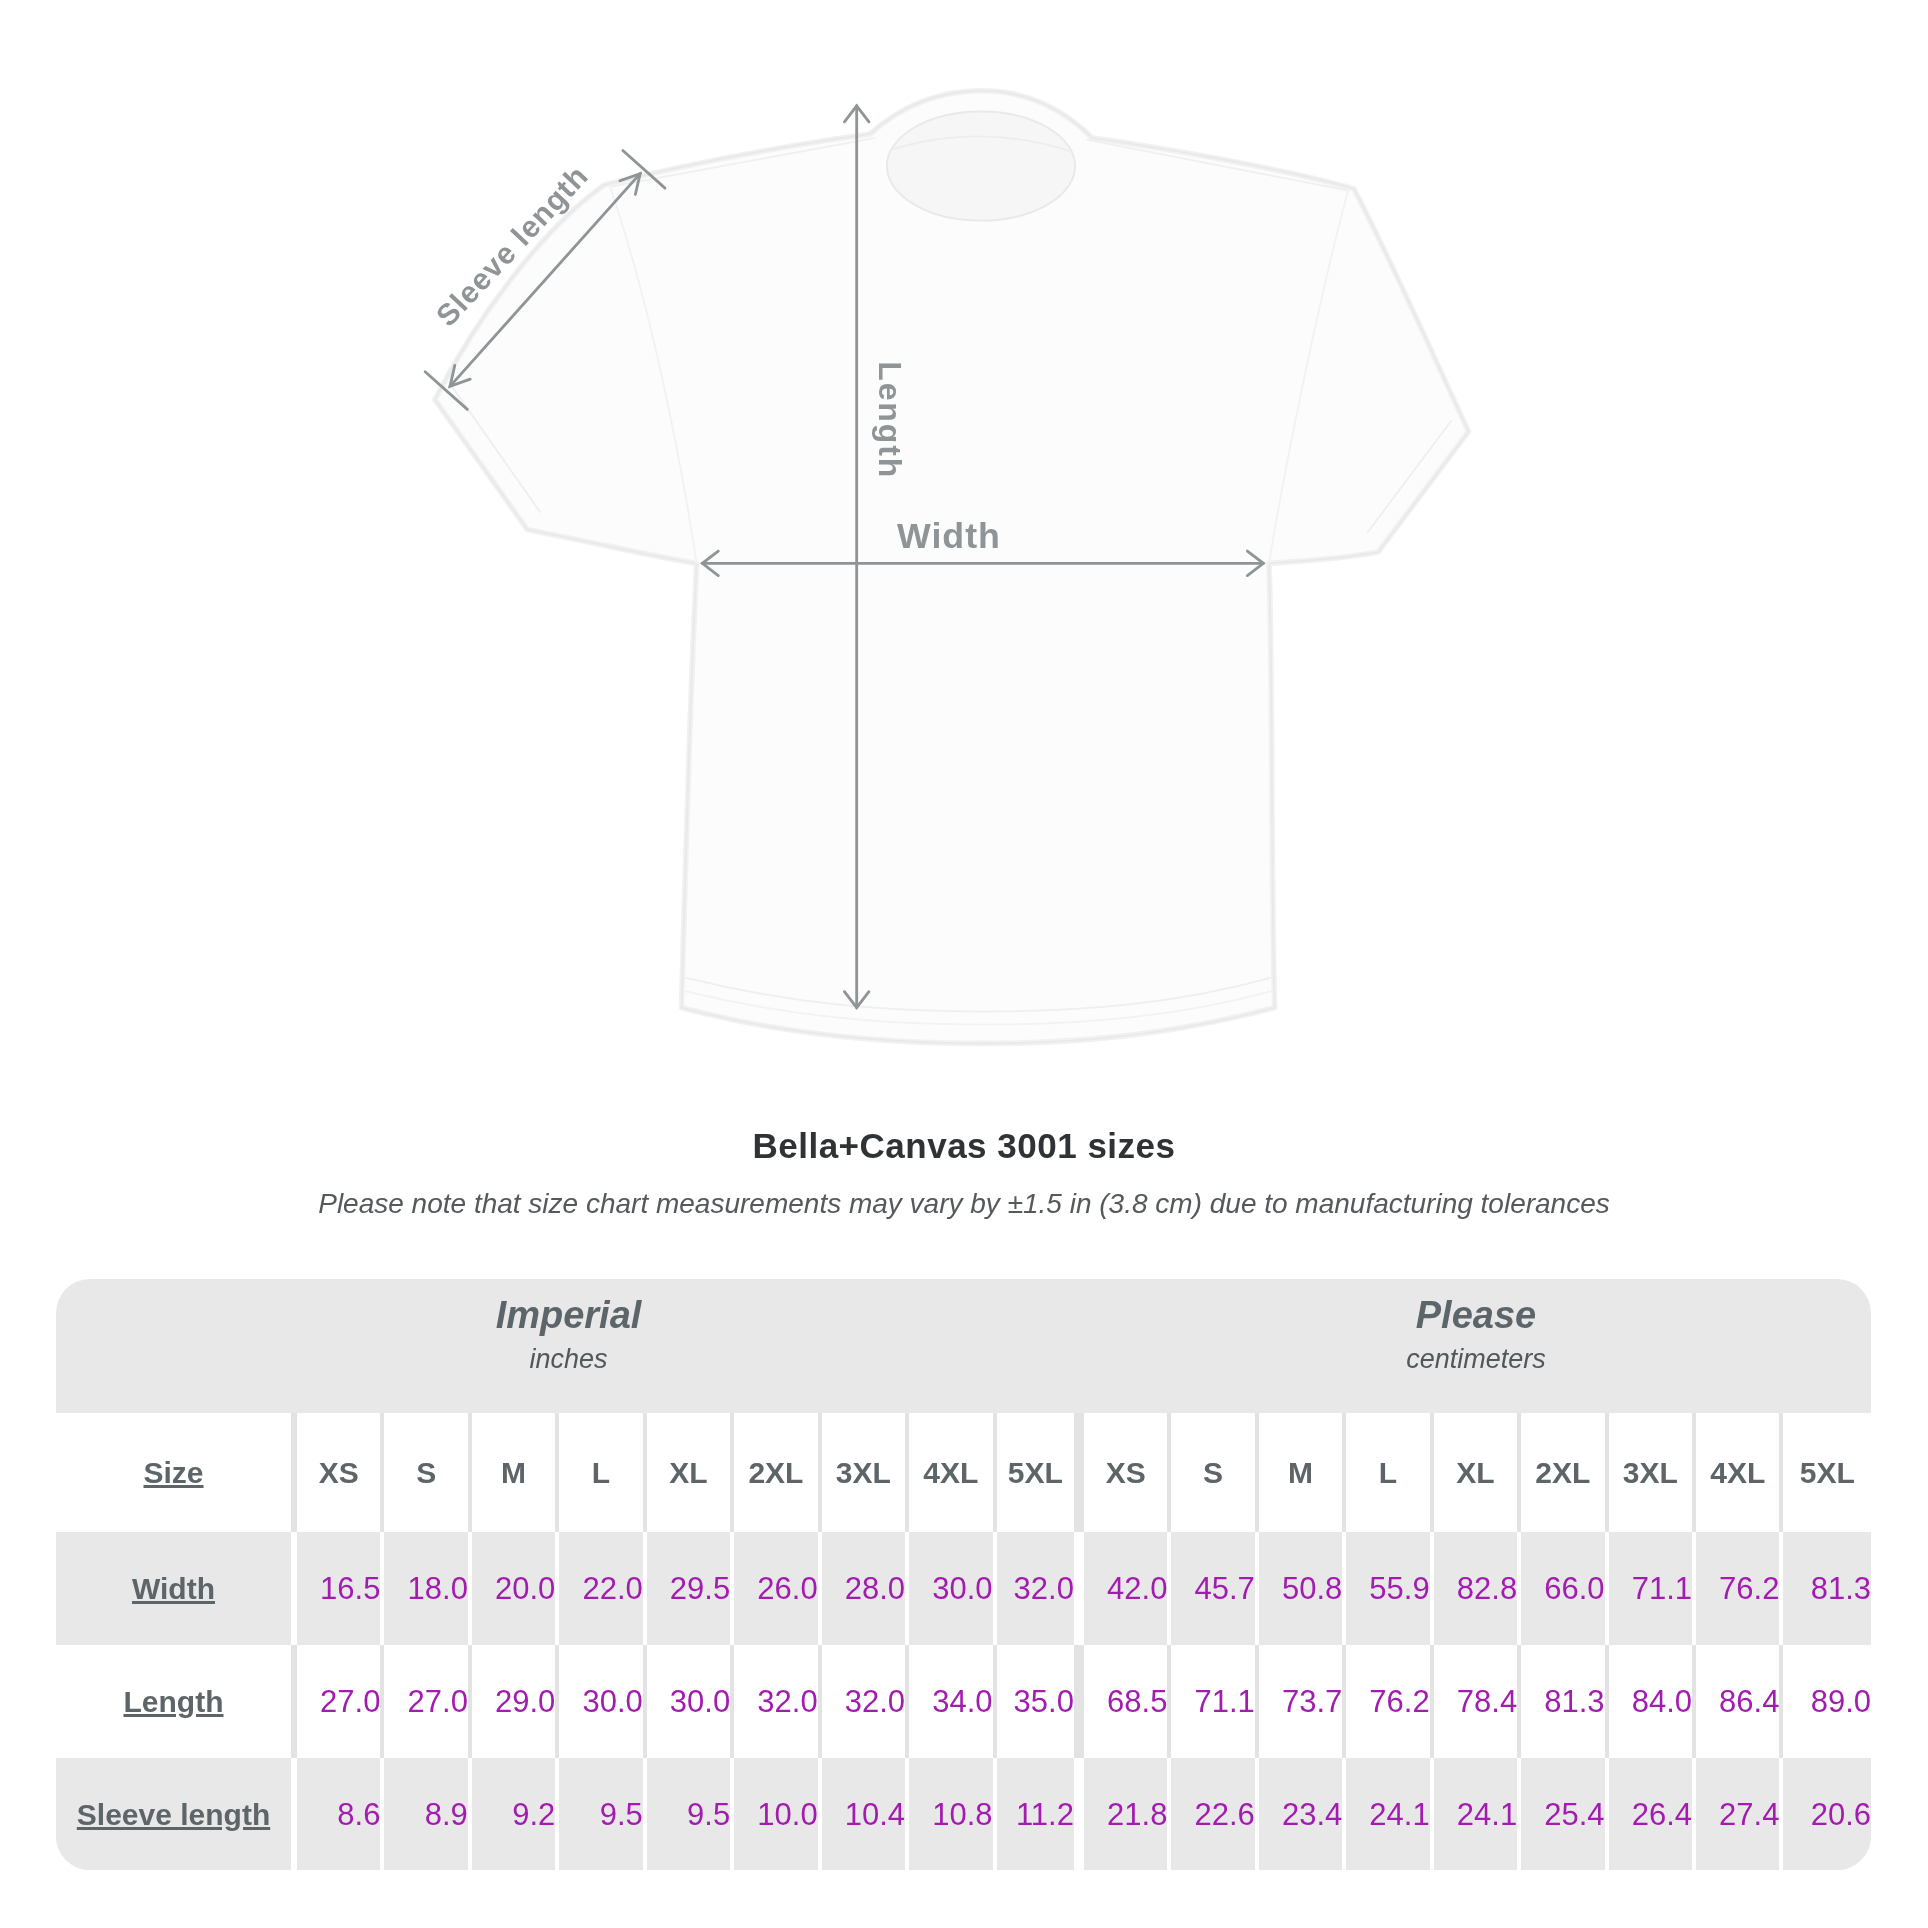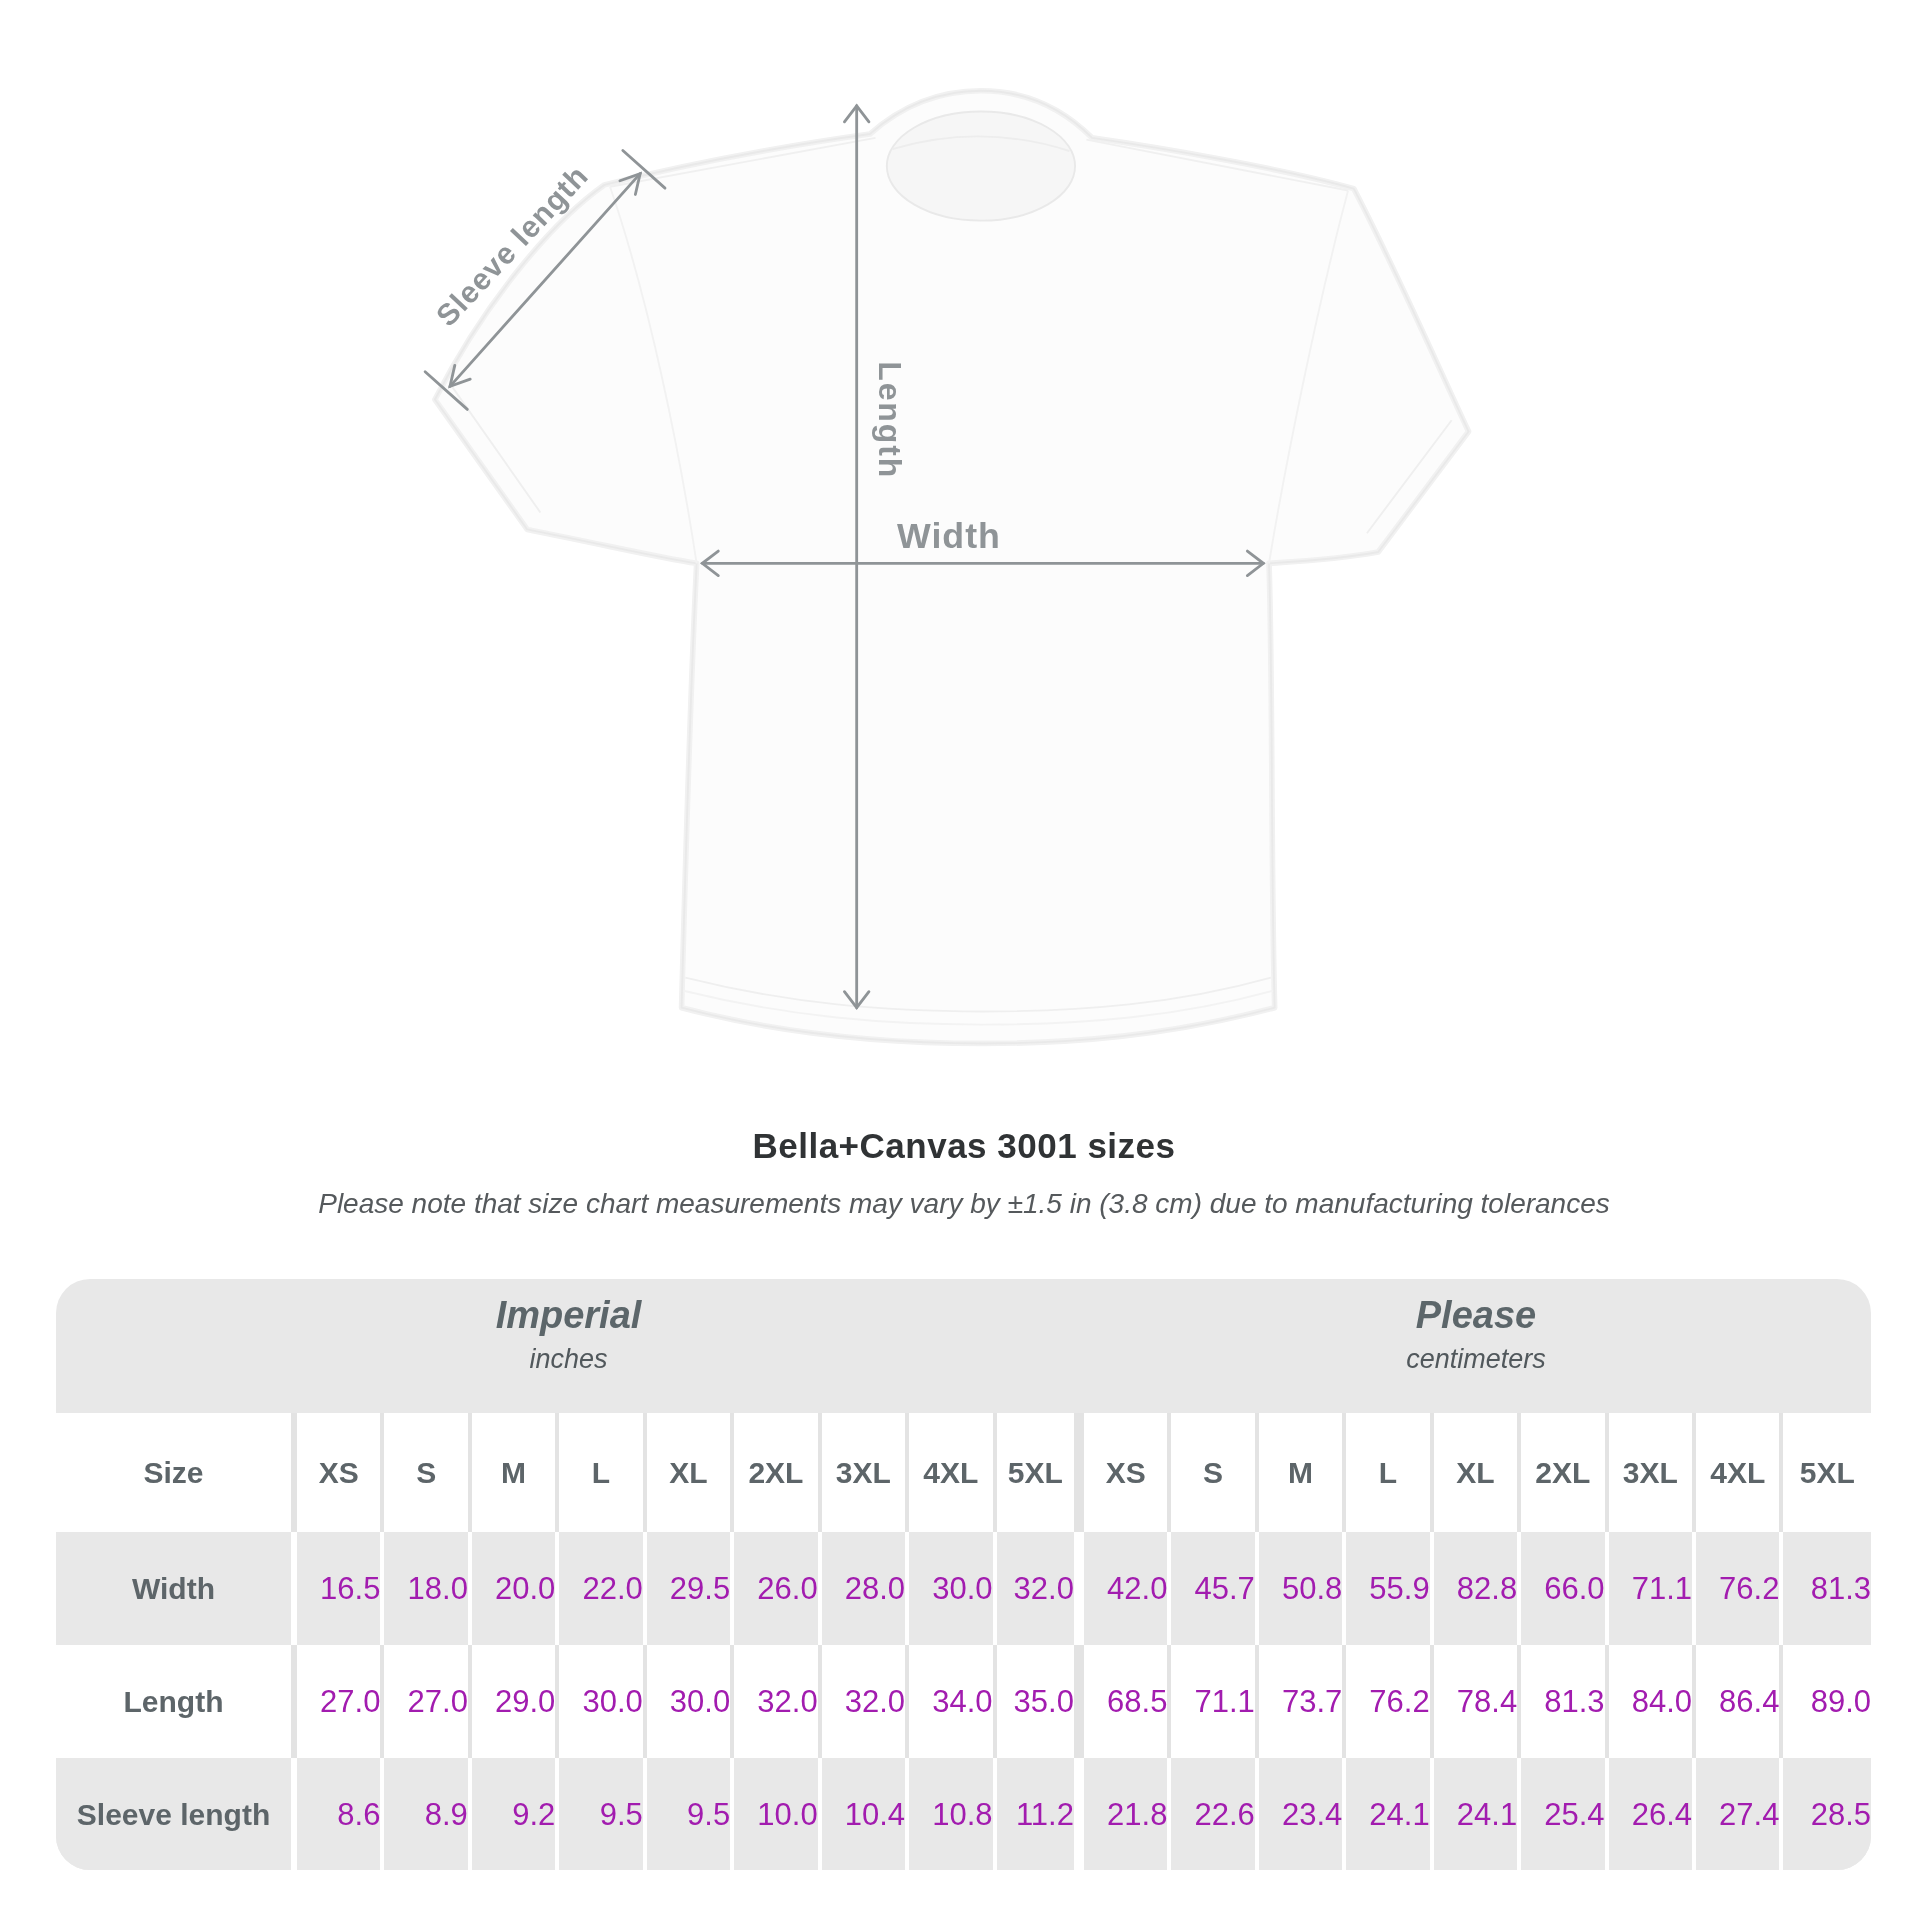--- a/index.html
+++ b/index.html
@@ -42,21 +42,21 @@
   .stable th,.stable td{
     padding:0;text-align:center;vertical-align:middle;
     font-family:"Liberation Sans","DejaVu Sans",sans-serif;
   }
   .stable th.corner{width:235px;}
   .stable th{font-size:30px;font-weight:bold;color:#5d6569;}
   .stable td{font-size:31px;font-weight:400;color:#a21caf;text-align:right;}
   
   .stable tr.r-white > *{background:#ffffff;border-right:4.7px solid #e3e3e3;}
   .stable tr.r-gray  > *{background:#e8e8e8;border-right:4.7px solid #ffffff;}
-  .stable tr > th.corner,.stable tr > th.rowlab{border-right-width:6.6px;}
+  .stable tr > th.corner,.stable tr > th.rowlab{border-right-width:6.6px;text-decoration:underline;}
   .stable tr > .gdiv{border-right-width:10.4px;}
   .stable tr > *:last-child{border-right:none;}
 </style>
 </head>
 <body>
 
 <div class="page">
 
   <svg class="diagram" viewBox="0 0 2048 1190">
 
@@ -220,20 +220,20 @@
             <td>10.8</td>
             <td class="gdiv">11.2</td>
             <td>21.8</td>
             <td>22.6</td>
             <td>23.4</td>
             <td>24.1</td>
             <td>24.1</td>
             <td>25.4</td>
             <td>26.4</td>
             <td>27.4</td>
-            <td>28.5</td>
+            <td>20.6</td>
           </tr>
       </tbody>
     </table>
   </div>
 
 </div>
 
 
 </body></html>

